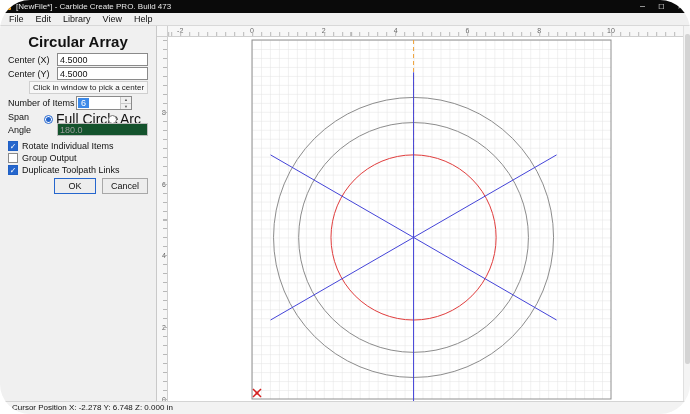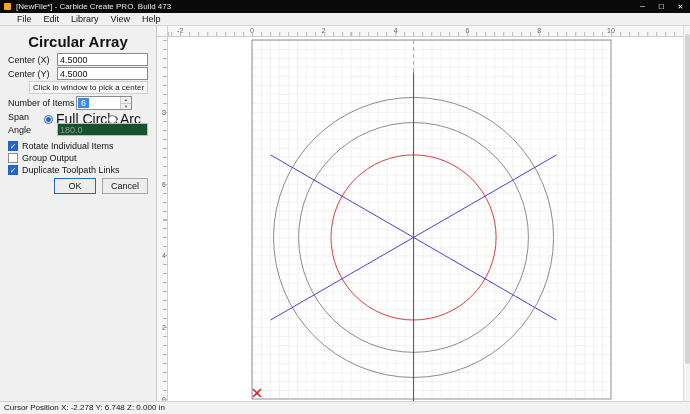--- a/index.html
+++ b/index.html
@@ -1,27 +1,27 @@
 <!DOCTYPE html>
 <html><head>
 <meta charset="utf-8">
 <style>
   *{margin:0;padding:0;box-sizing:border-box;font-family:"Liberation Sans",sans-serif;}
   html,body{width:690px;height:414px;background:#fff;}
-  .window{position:relative;width:690px;height:414px;overflow:hidden;background:#fff;}
+  .window{position:relative;width:690px;height:414px;overflow:hidden;background:#fff;border-radius:30px;}
 
   
   .titlebar{position:absolute;left:0;top:0;width:690px;height:13px;background:#0a0a0a;color:#e8e8e8;display:flex;align-items:center;}
   .app-icon{width:7px;height:7px;margin:0 5px 0 4px;background:#f5a623;border-radius:1px;flex:none;}
   .title-text{font-size:8px;flex:1;white-space:nowrap;overflow:hidden;}
   .win-controls{display:flex;height:13px;flex:none;}
   .win-btn{width:19px;text-align:center;font-size:7px;line-height:13px;color:#fff;cursor:default;}
 
   
-  .menubar{position:absolute;left:0;top:13px;width:690px;height:13px;background:#f0f0f0;border-bottom:1px solid #d8d8d8;display:flex;align-items:center;padding-left:11px;text-align:center;}
+  .menubar{position:absolute;left:0;top:13px;width:690px;height:13px;background:#f0f0f0;border-bottom:1px solid #d8d8d8;display:flex;align-items:center;padding-left:3px;text-align:center;}
   .menu-item{padding:0 6px;font-size:9px;color:#111;line-height:12px;}
 
   
   .sidebar{position:absolute;left:0;top:26px;width:157px;height:375px;background:#f0f0f0;border-right:1px solid #c9c9c9;}
   .panel-title{position:absolute;top:7px;left:0;width:100%;text-align:center;font-size:15px;font-weight:bold;color:#111;}
   .form-row{position:absolute;left:0;width:156px;height:14px;}
   .flabel{position:absolute;left:8px;top:2px;font-size:9px;color:#111;white-space:nowrap;}
   .finput{position:absolute;left:57px;top:0;width:91px;height:13px;border:1px solid #8a8a8a;background:#fff;font-size:9px;padding:0 2px;color:#111;}
   .finput:disabled{color:#9a9a9a;background:#14532d;border-color:#bdbdbd;}
   .pick-btn{position:absolute;left:29px;top:55px;width:119px;height:13px;background:#f7f7f7;border:1px solid #cfcfcf;font-size:8px;color:#222;text-align:center;line-height:11px;white-space:nowrap;}
@@ -52,21 +52,21 @@
   .ruler-top::after{content:"";position:absolute;left:0;bottom:0;width:100%;height:4px;background:repeating-linear-gradient(to right,#b8b8b8 0 1px,transparent 1px 8.975px);background-position-x:3.2px;}
   .ruler-left{position:absolute;left:0;top:11px;width:11px;height:364px;background:#f7f7f7;border-right:1px solid #cfcfcf;overflow:hidden;}
   .ruler-left::after{content:"";position:absolute;top:0;right:0;width:4px;height:100%;background:repeating-linear-gradient(to bottom,#b8b8b8 0 1px,transparent 1px 8.975px);background-position-y:3px;}
   .rlab{position:absolute;top:0;transform:translateX(-50%);font-size:7px;color:#666;line-height:10px;}
   .rlabv{position:absolute;right:1px;transform:translateY(-50%);font-size:7px;color:#666;}
   .drawing{position:absolute;left:11px;top:11px;width:515px;height:364px;overflow:hidden;background:#fff;}
   .scrollbar{position:absolute;right:0;top:0;width:7px;height:375px;background:#f4f4f4;border-left:1px solid #e0e0e0;}
   .scroll-thumb{position:absolute;left:1px;top:8px;width:5px;height:330px;background:#d4d4d4;border-radius:2px;}
 
   
-  .statusbar{position:absolute;left:0;top:401px;width:690px;height:13px;background:#f2f2f2;border-top:1px solid #d4d4d4;font-family:"DejaVu Sans Mono",monospace;font-size:8px;line-height:12px;padding-left:4px;color:#111;}
+  .statusbar{position:absolute;left:0;top:401px;width:690px;height:13px;background:#f2f2f2;border-top:1px solid #d4d4d4;font-family:"DejaVu Sans Mono",monospace;font-size:8px;line-height:12px;padding-left:12px;color:#111;}
 </style>
 </head>
 <body>
 
 <div class="window">
 
   <div class="titlebar">
     <span class="app-icon"></span>
     <span class="title-text">[NewFile*] - Carbide Create PRO. Build 473</span>
     <span class="win-controls">

